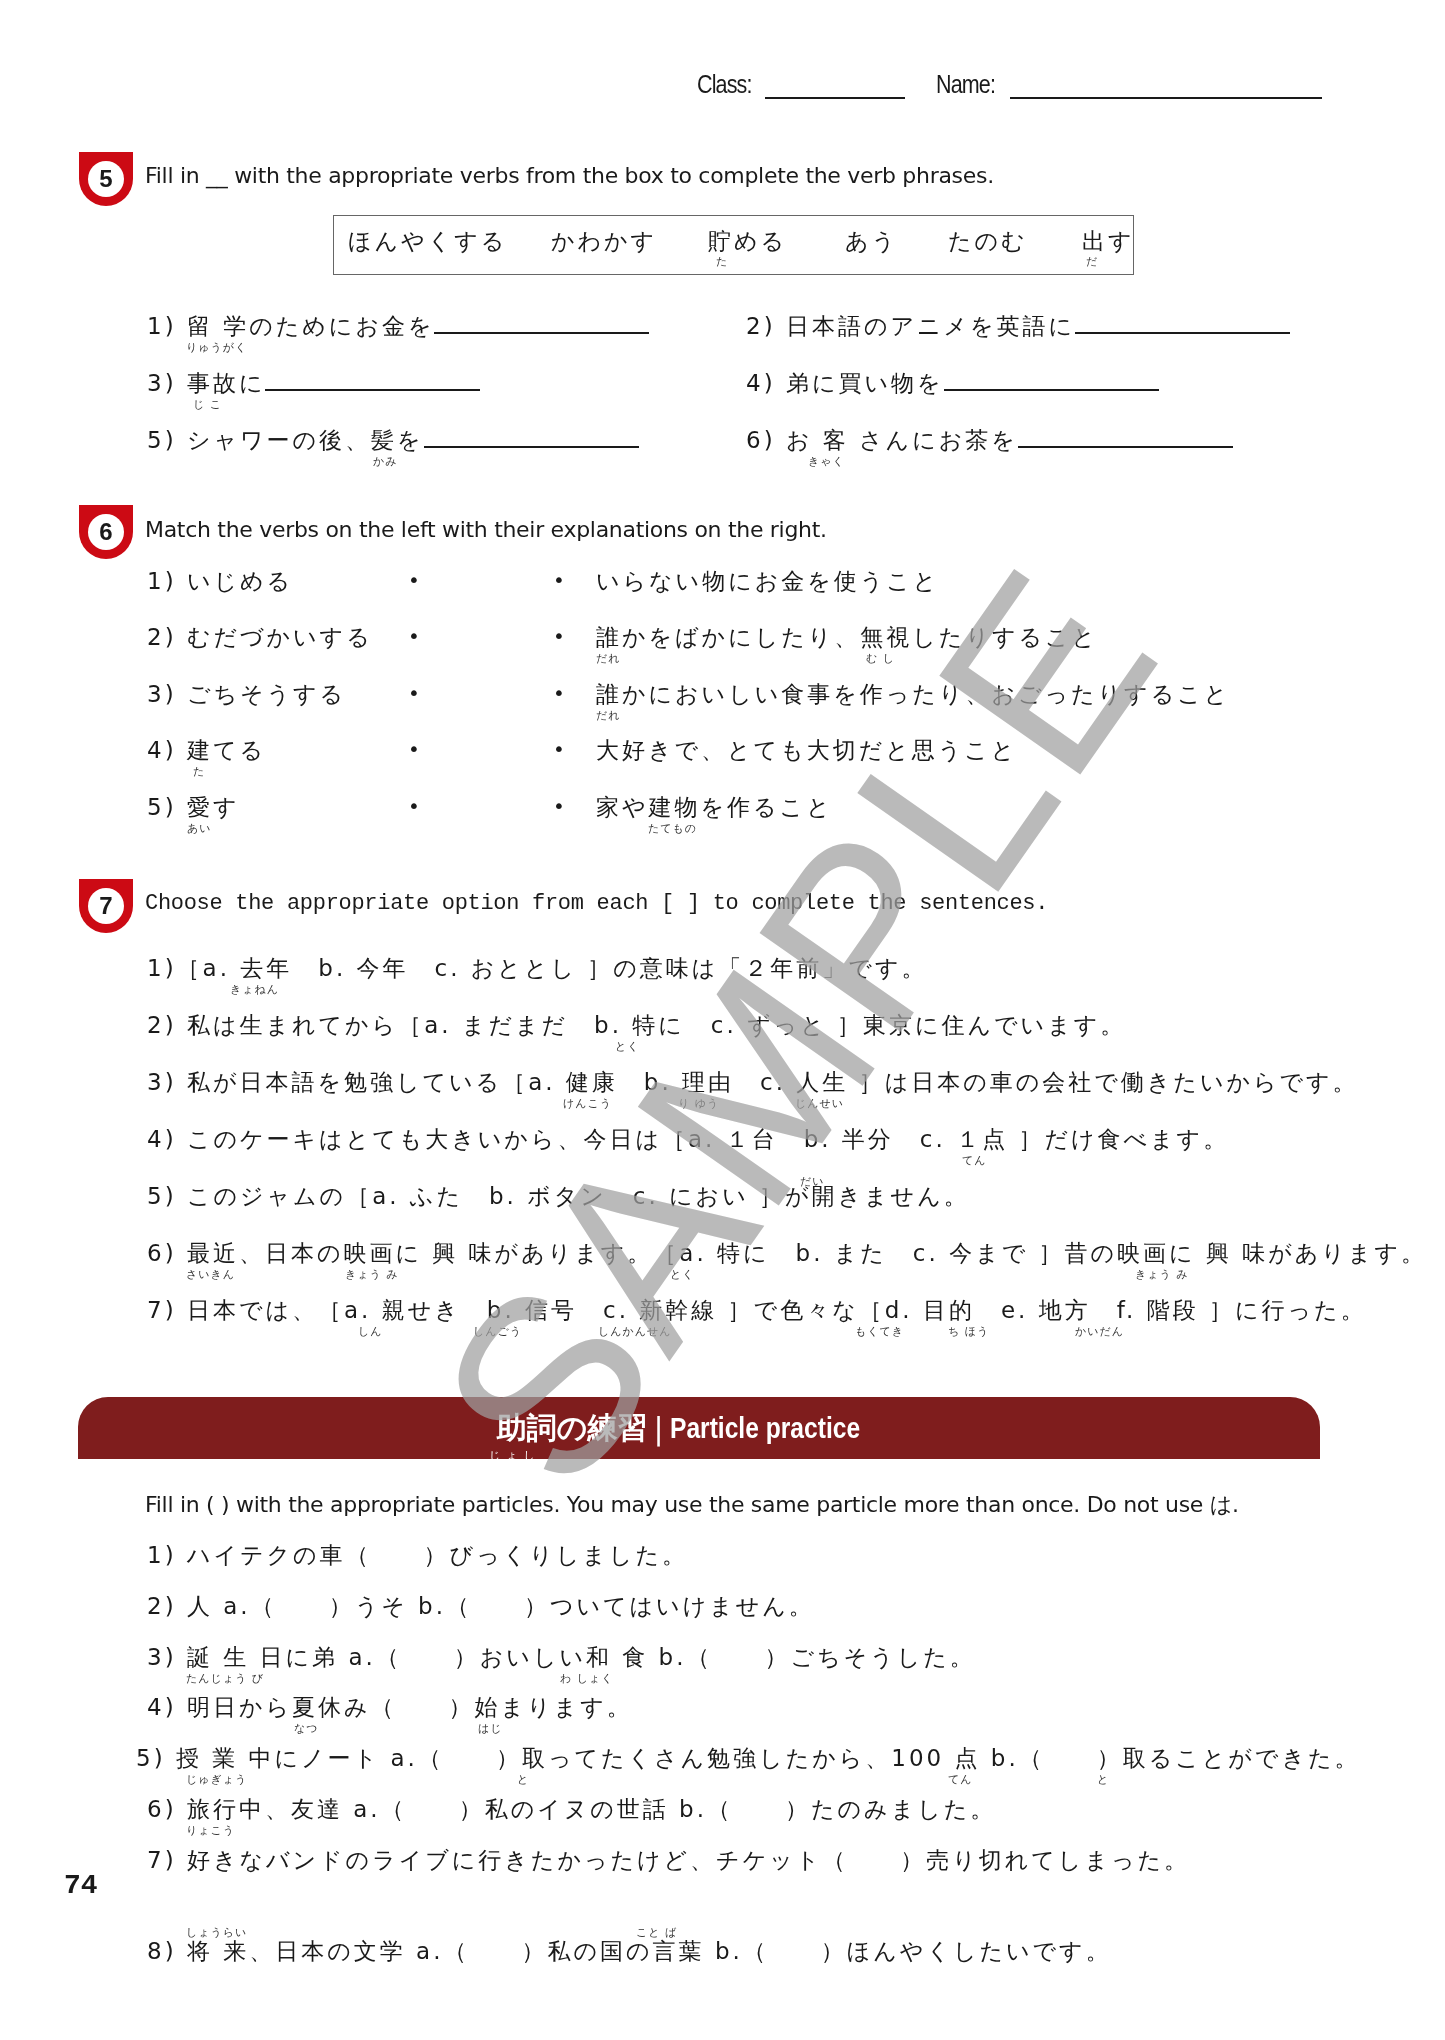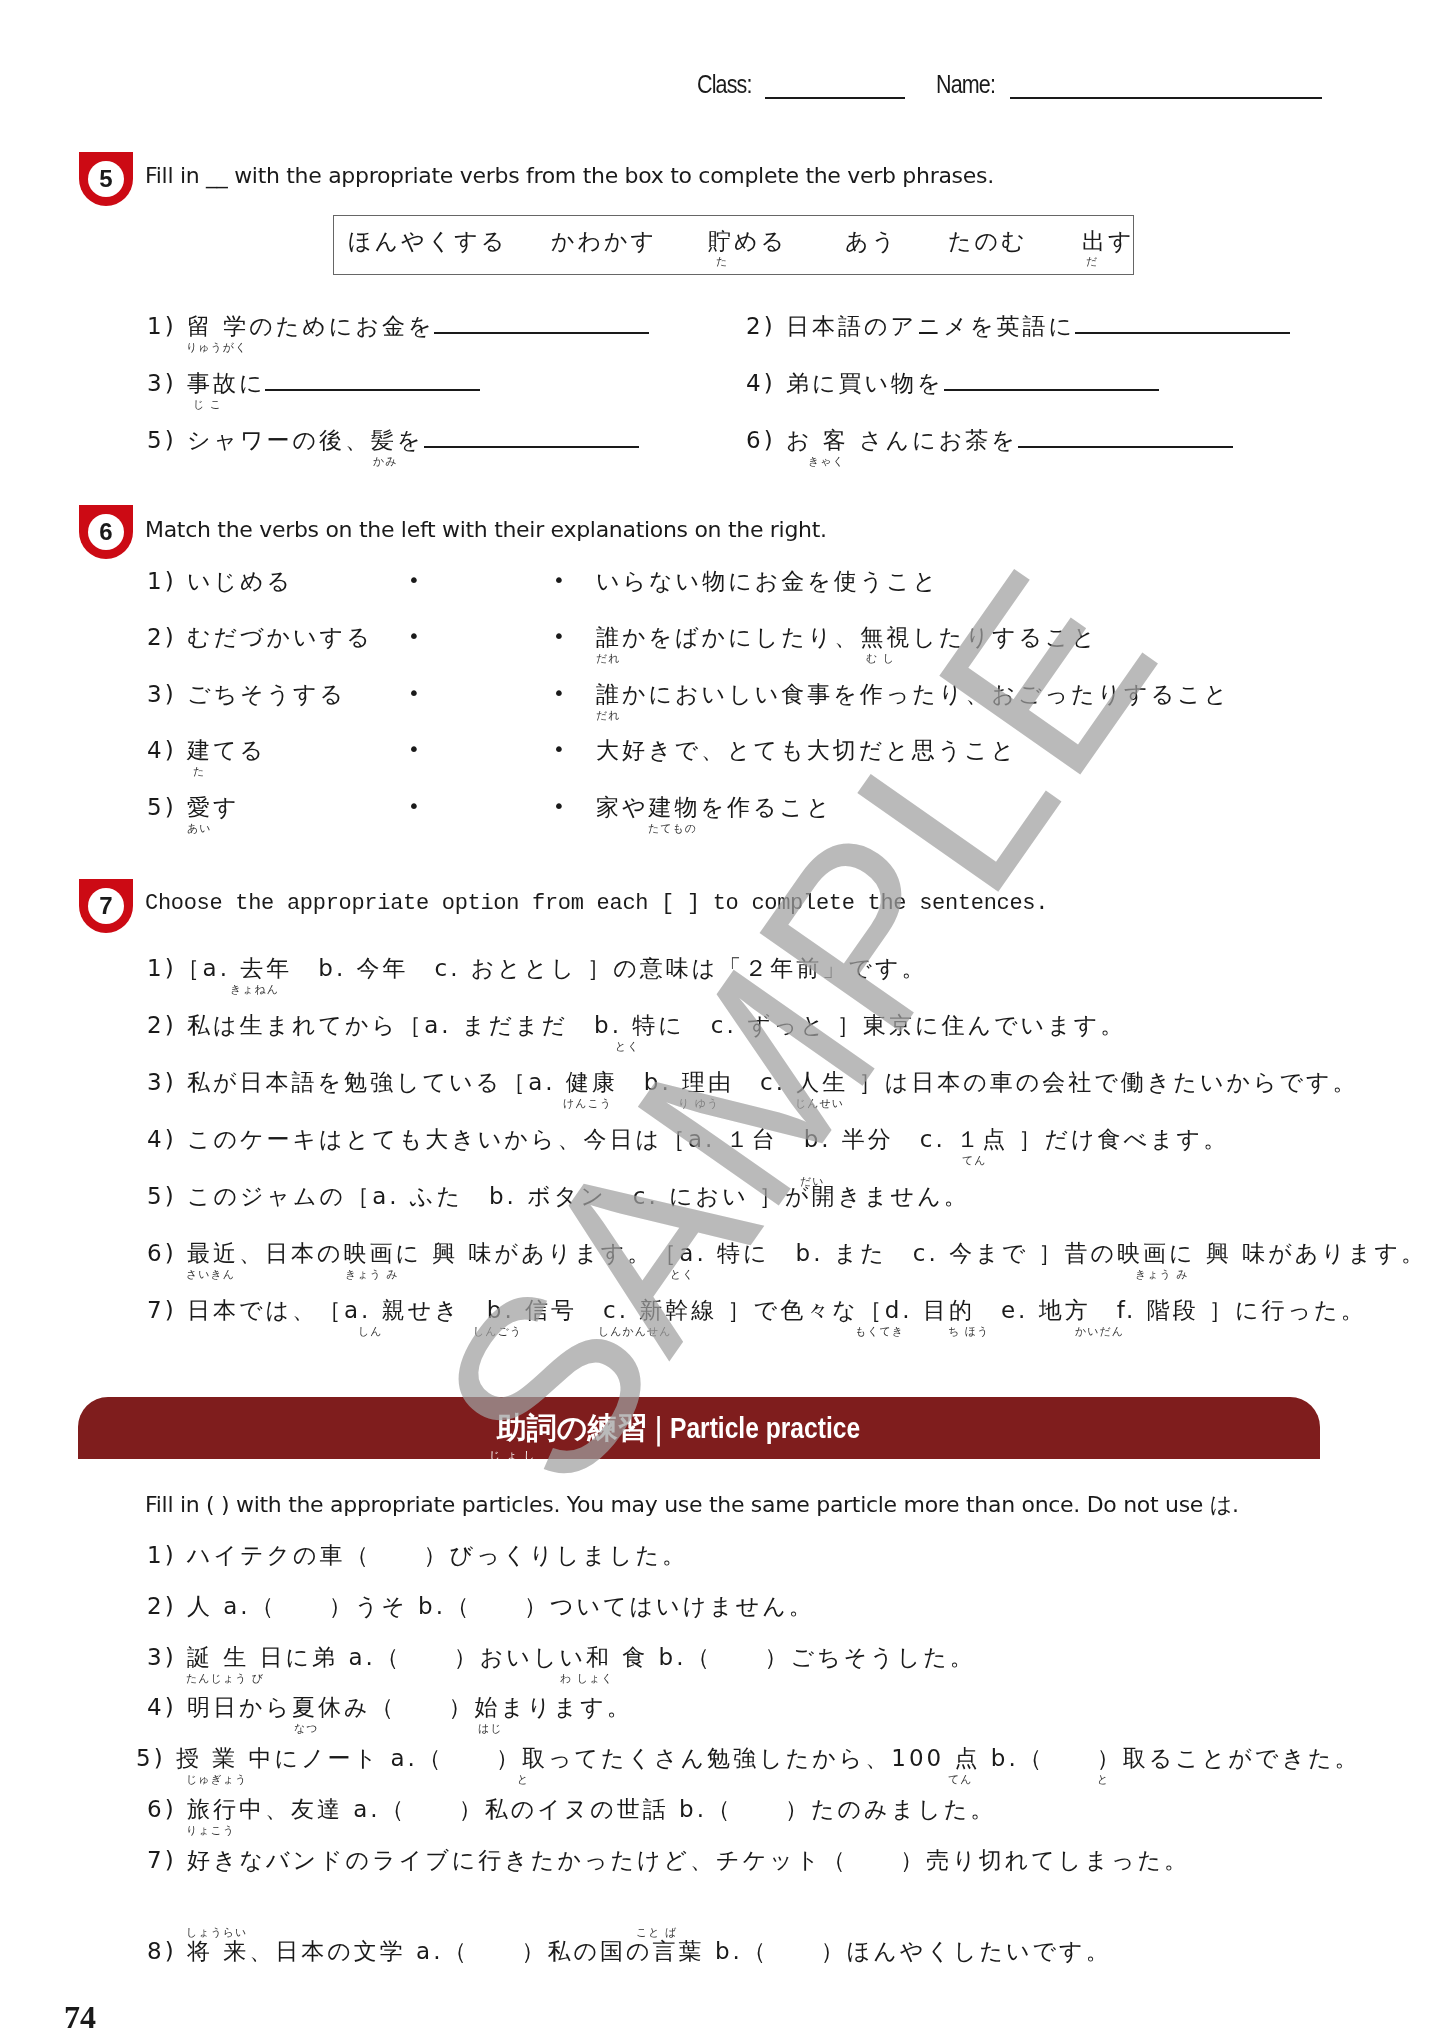--- a/index.html
+++ b/index.html
@@ -26,21 +26,21 @@
   .wordbox .w { position: absolute; top: 10px; font-size: 23px; letter-spacing: 3px; white-space: nowrap; }
 
   .bullet { font-size: 20px; }
 
   .banner { left: 78px; top: 1397px; width: 1242px; height: 62px; background: #7f1d1d; border-radius: 30px 30px 0 0; color: #fff; display: flex; align-items: center; justify-content: center; }
   .banner .b-jp { font-size: 30px; font-weight: bold; letter-spacing: 0px; }
   .banner .b-sep { font-size: 30px; margin: 0 6px; }
   .banner .b-en { font-family: "Liberation Sans", sans-serif; font-size: 30px; font-weight: bold; transform: scaleX(0.82); transform-origin: left center; display: inline-block; }
   .banner-furi { position: absolute; left: 489px; top: 1448px; font-size: 11px; color: #fff; letter-spacing: 6px; }
 
-  .pagenum { left: 64px; top: 1999px; font-family: Liberation Serif, serif; font-weight: bold; font-size: 32px; }
+  .pagenum { left: 64px; top: 1870px; font-family: Liberation Mono, monospace; font-weight: bold; font-size: 28px; }
 
   .watermark { left: 330px; top: 1000px; font-family: "Liberation Sans", sans-serif; font-size: 250px; color: rgba(160,160,160,0.72); transform: rotate(-55deg); transform-origin: center center; white-space: nowrap; letter-spacing: 4px; pointer-events: none; width: 800px; text-align: center; line-height: 1; }
 </style>
 </head>
 <body>
 
 <div class="abs hdr" style="left:697px;">Class:</div>
 <div class="hdr-line" style="left:765px; top:97px; width:140px;"></div>
 <div class="abs hdr" style="left:936px;">Name:</div>
 <div class="hdr-line" style="left:1010px; top:97px; width:312px;"></div>

